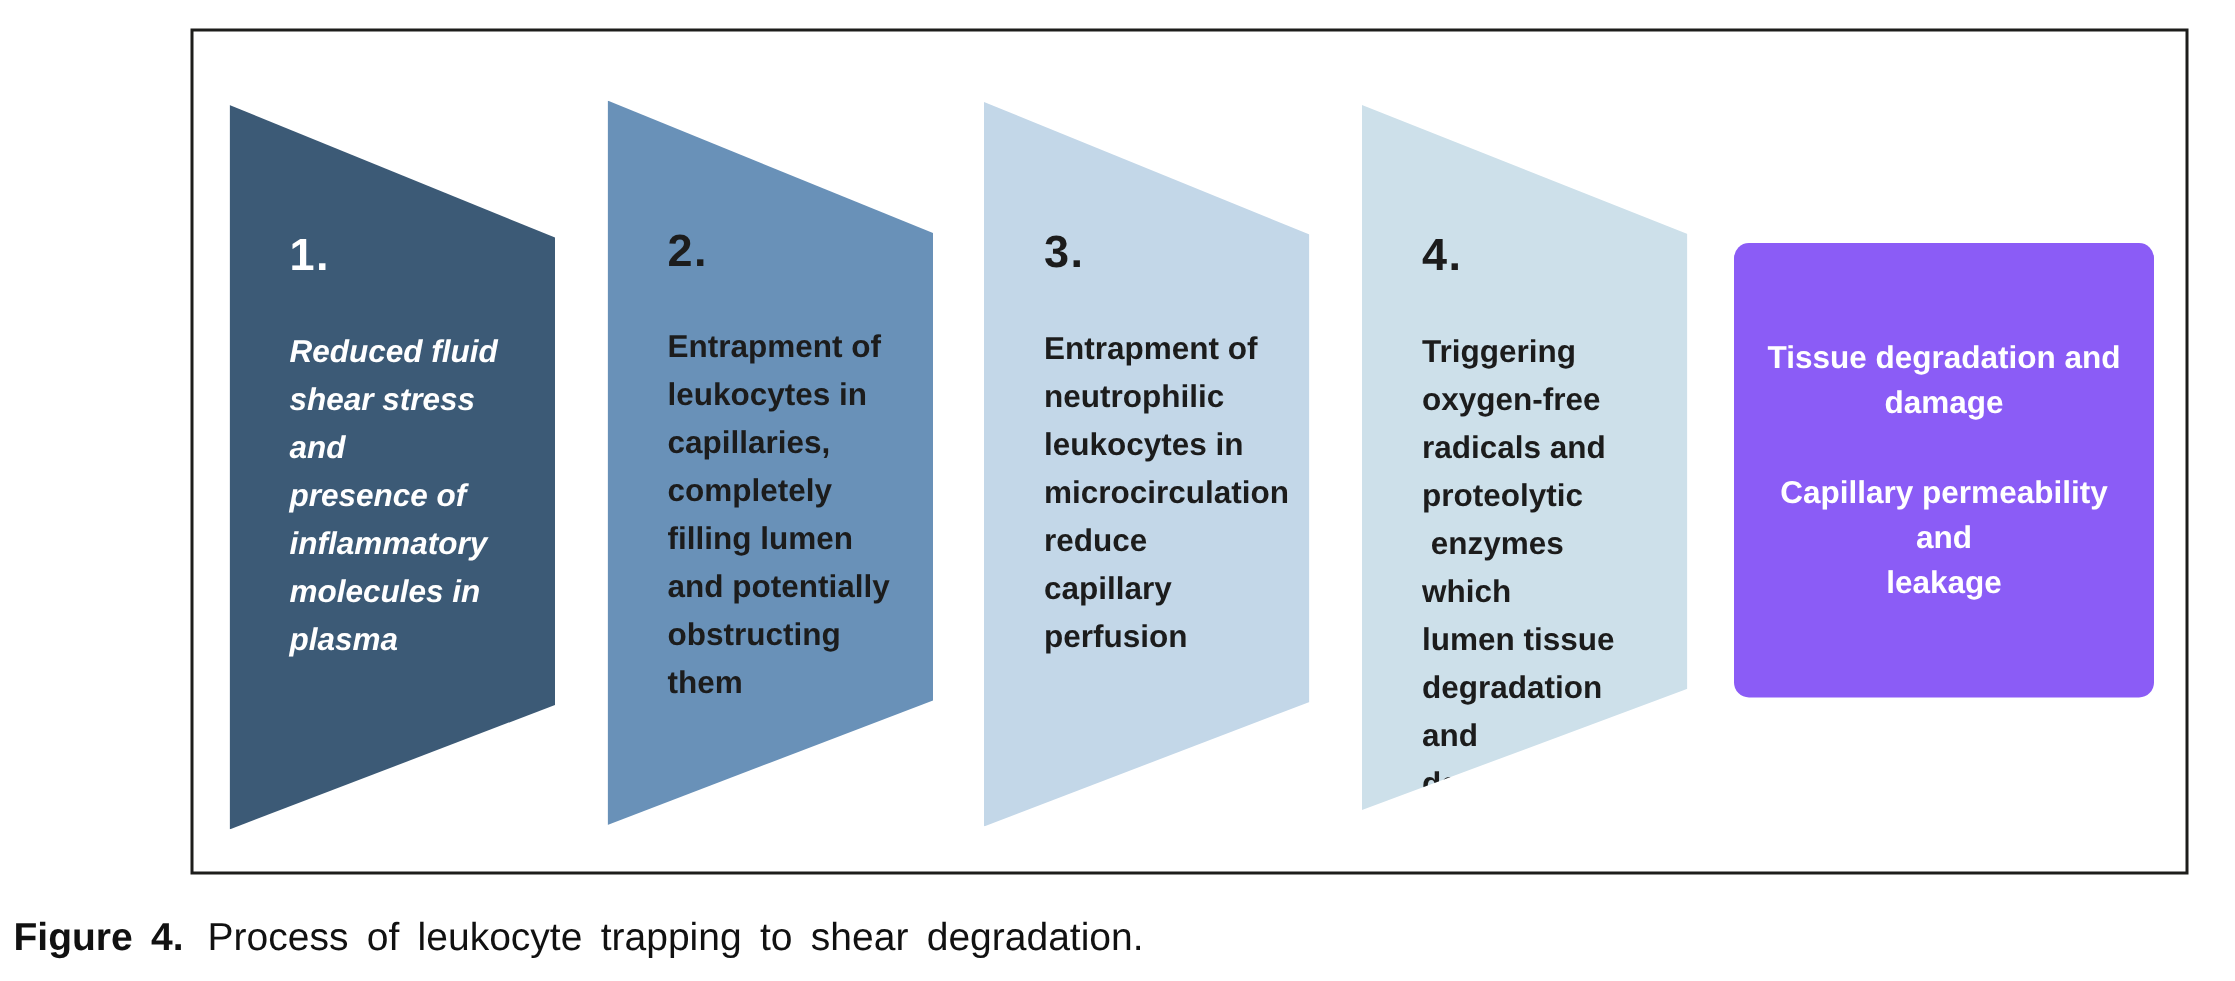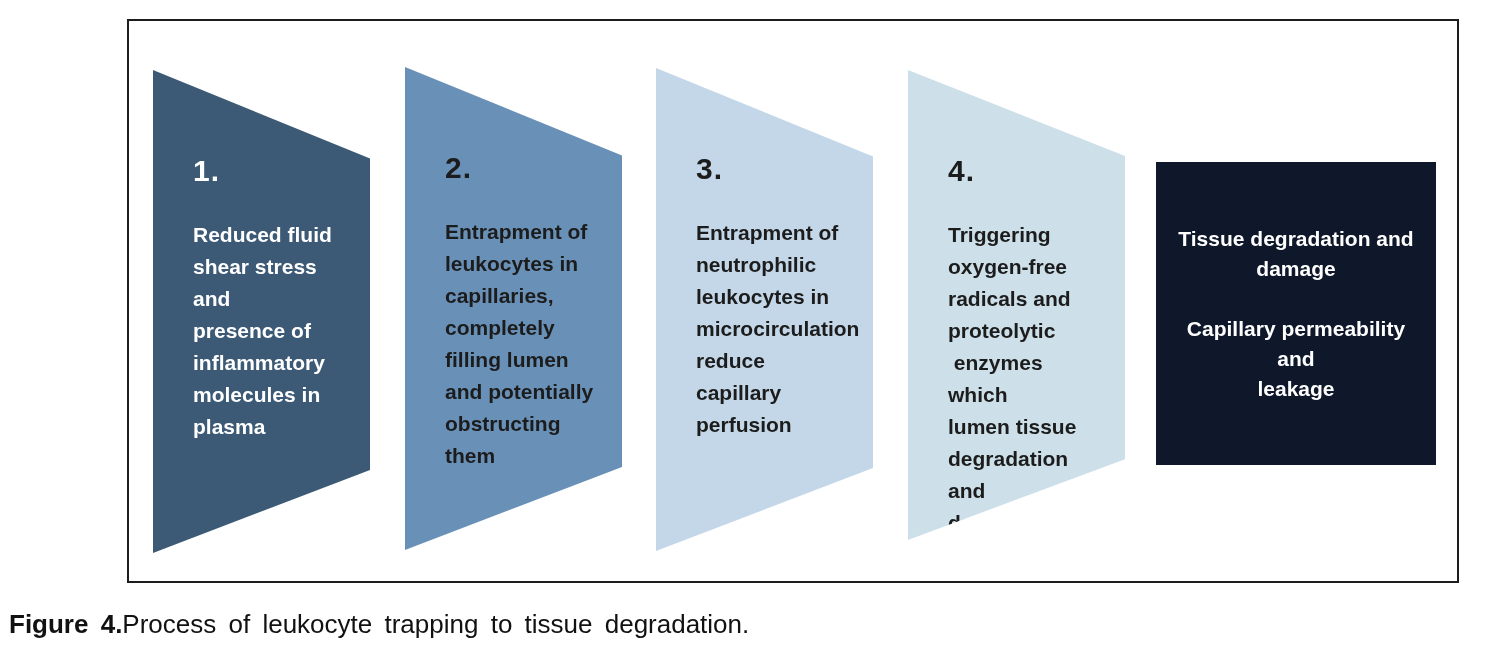--- a/index.html
+++ b/index.html
@@ -38,21 +38,21 @@
     line-height: 30px;
     letter-spacing: 1px;
   }
   .step-body {
     margin-top: 33px;
     font-size: 21px;
     line-height: 32px;
     white-space: pre-wrap;
     font-weight: 700;
   }
-  .step1 .step-body { font-weight: 600; }
+  .step1 .step-body { font-weight: 600; font-style: italic; }
   .outcome {
     position: absolute;
     left: 1156px; top: 162px;
     width: 280px; height: 303px;
     display: flex;
     align-items: center;
     justify-content: center;
     text-align: center;
     padding: 10px 14px;
   }
@@ -65,21 +65,21 @@
   .caption {
     position: absolute;
     left: 9px; top: 608px;
     font-size: 26px;
     line-height: 32px;
     color: #111111;
     word-spacing: 5px;
   }
   .caption-label {
     font-weight: 700;
-    margin-right: 0;
+    margin-right: 16px;
   }
 </style>
 </head>
 <body>
 
 <div class="screen">
 
   <div class="frame">
 
     
@@ -123,25 +123,25 @@
     <div class="step-body">Triggering
 oxygen-free
 radicals and
 proteolytic
  enzymes which
 lumen tissue
 degradation and
 damage</div>
   </div>
 
-  <div class="outcome" style="background-color: #0f172a; color: rgb(255, 255, 255);">
+  <div class="outcome" style="background-color: #8b5cf6; color: rgb(255, 255, 255); border-radius: 10px;">
     <div class="outcome-text">Tissue degradation and
 damage
 
 Capillary permeability and
 leakage</div>
   </div>
 
   <div class="caption">
-    <span class="caption-label">Figure 4.</span><span>Process of leukocyte trapping to tissue degradation.</span>
+    <span class="caption-label">Figure 4.</span><span>Process of leukocyte trapping to shear degradation.</span>
   </div>
 
 </div>
 
 </body></html>

